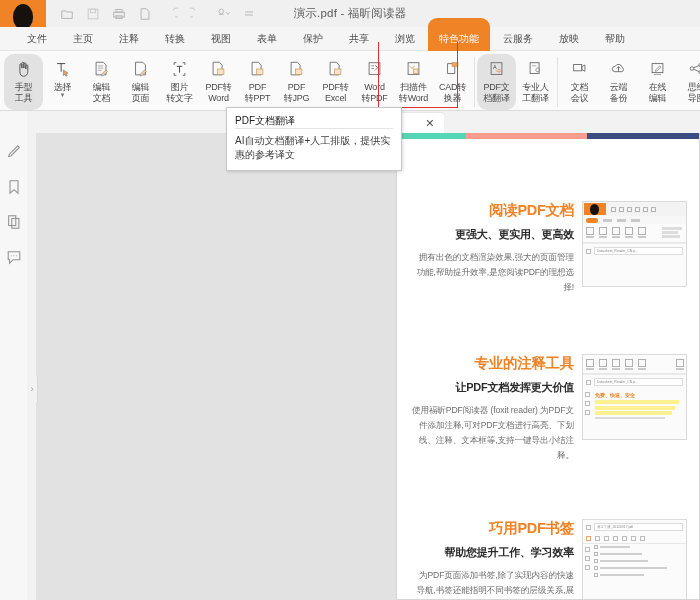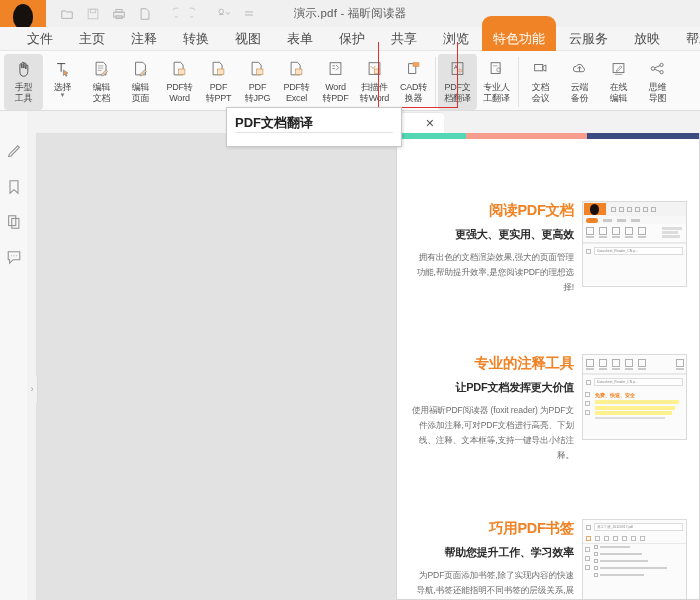--- a/index.html
+++ b/index.html
@@ -65,21 +65,21 @@
     background: #f5f5f5;
     display: flex;
     align-items: center;
     padding-left: 14px;
     gap: 0px;
     flex: 0 0 auto;
     position: relative;
     border-bottom: 1px solid #e6e6e6;
   }
   .menu-item {
-    font-size: 13px;
+    font-size: 10px;
     color: #4c4c4c;
     padding: 2px 13px;
     white-space: nowrap;
     cursor: default;
     text-align: right;
   }
   .menu-item.active {
     background: #f08325;
     color: #ffffff;
     border-radius: 9px;
@@ -103,21 +103,21 @@
     height: 56px;
     display: flex;
     flex-direction: column;
     align-items: center;
     justify-content: flex-start;
     padding-top: 3px;
     flex: 0 0 auto;
     cursor: default;
     position: relative;
   }
-  .rb-item.sel { background: #e2e2e2; border-radius: 4px; }
+  .rb-item.sel { background: #e2e2e2; border-radius: 10px; }
   .rb-ico {
     height: 23px;
     width: 24px;
     display: flex; align-items: center; justify-content: center;
     margin-bottom: 2px;
   }
   .rb-lbl {
     font-size: 9px;
     color: #4a4a4a;
     line-height: 10.5px;
@@ -137,21 +137,21 @@
   .tooltip {
     position: absolute;
     left: 226px; top: 107px;
     width: 176px;
     background: #ffffff;
     border: 1px solid #c8c8c8;
     box-shadow: 1px 1px 3px rgba(0,0,0,.14);
     padding: 6px 8px 8px 8px;
     z-index: 40;
   }
-  .tt-title { font-size: 13px; font-weight: bold; color: #222; margin-bottom: 0; }
+  .tt-title { font-size: 10px; font-weight: normal; color: #222; margin-bottom: 0; }
   .tt-sep { height:1px; background:#e4e4e4; margin: 0 0 5px 0; }
   .tt-body { font-size: 10px; color: #3d3d3d; line-height: 14px; }
 
   
   .workspace {
     flex: 1 1 auto;
     display: flex;
     position: relative;
     background: #f2f2f2;
     min-height: 0;
@@ -413,20 +413,30 @@
       <div class="rb-ico">
         <svg width="17" height="18" viewBox="0 0 18 20">
             <path d="M3.5 2.5h8l3 3v11h-11z" fill="none" stroke="#6b6b6b" stroke-width="1"></path>
             <path d="M9 15.5l4.7-4.7 1.8 1.8-4.7 4.7-2.1.4z" fill="#f6cba0" stroke="#8a8a8a" stroke-width=".7"></path>
           </svg>
       </div>
       <div class="rb-lbl">编辑
 页面</div>
     </div>
 
+    <div class="rb-item">
+      <div class="rb-ico">
+        <svg width="17" height="18" viewBox="0 0 18 20">
+            <path d="M3 5.5V3h2.5M12.5 3H15v2.5M15 14.5V17h-2.5M5.5 17H3v-2.5" fill="none" stroke="#6b6b6b" stroke-width="1.1"></path>
+            <path d="M6 7h6M9 7v7" stroke="#4a4a4a" stroke-width="1.1"></path>
+          </svg>
+      </div>
+      <div class="rb-lbl">图片
+转文字</div>
+    </div>
 
     <div class="rb-item">
       <div class="rb-ico">
         <svg width="17" height="18" viewBox="0 0 18 20">
             <path d="M3 2.5h7l3 3v11H3z" fill="none" stroke="#6b6b6b" stroke-width="1"></path>
             <rect x="8" y="10" width="7" height="6" fill="#fbe2c6" stroke="#c99a5e" stroke-width=".8"></rect>
           </svg>
       </div>
       <div class="rb-lbl">PDF转
 Word</div>
@@ -574,20 +584,21 @@
 导图</div>
     </div>
 
   </div>
 
   <div class="hl-box" style="left:378px; top:42px; width:80px; height:66px; border-top:none;"></div>
 
   <div class="tooltip">
     <div class="tt-title">PDF文档翻译</div>
     <div class="tt-sep"></div>
+    <div class="tt-body">AI自动文档翻译+人工排版，提供实惠的参考译文</div>
   </div>
 
   <div class="workspace">
 
     <div class="lefttools">
       <div class="lt-ico">
         <svg width="16" height="16" viewBox="0 0 18 18">
             <path d="M3 14l2.5-.6L15 3.8 13.2 2 3.7 11.5z" fill="none" stroke="#555" stroke-width="1.2"></path>
           </svg>
       </div>

